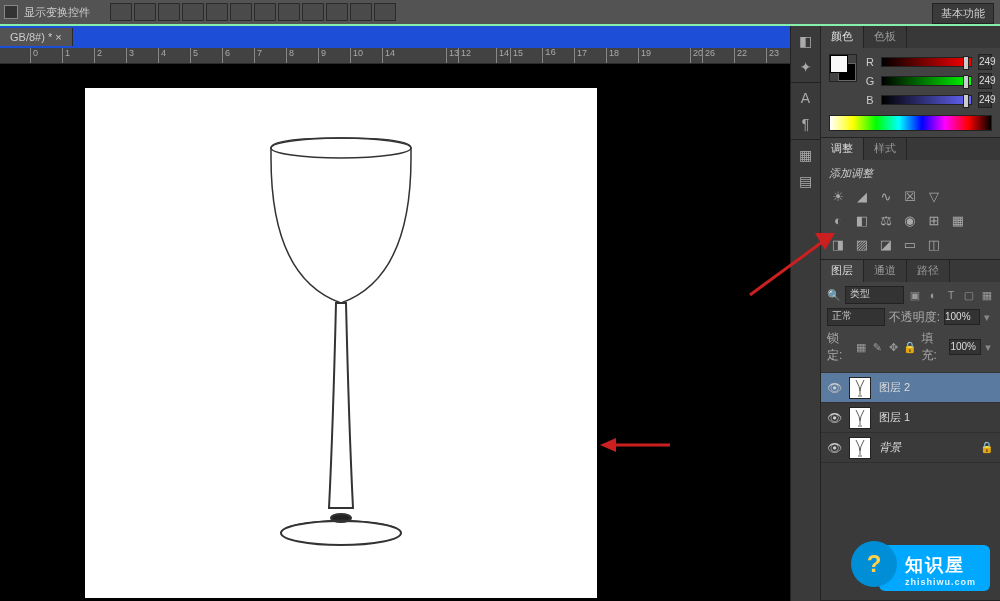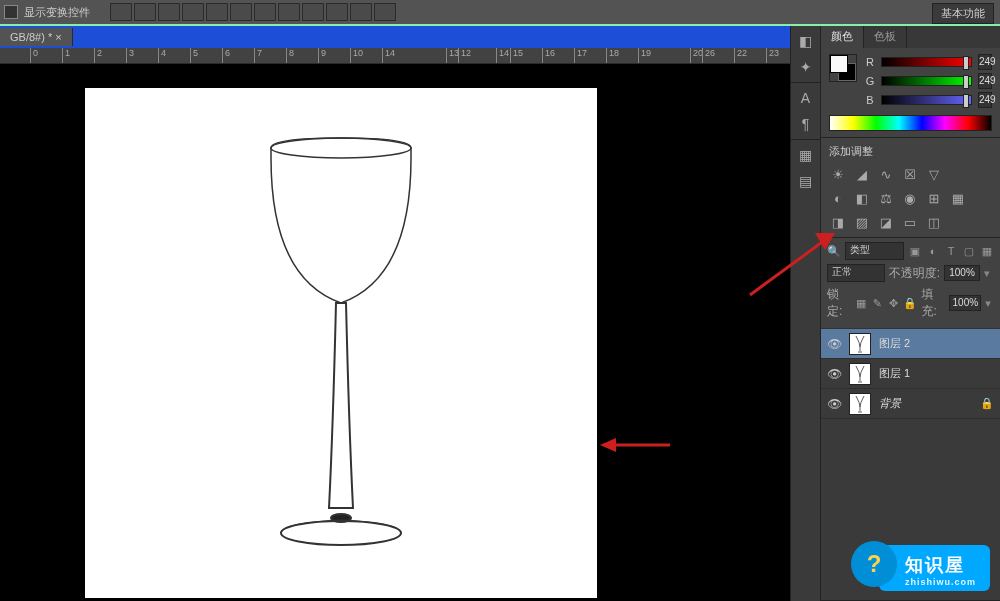--- a/index.html
+++ b/index.html
@@ -45,32 +45,32 @@
 .slider-row .ch { width: 10px; text-align: center; color: #ccc; }
 .slider-track { flex: 1; height: 10px; position: relative; border: 1px solid #222; }
 .slider-track.r { background: linear-gradient(to right, #000, #f00); }
 .slider-track.g { background: linear-gradient(to right, #000, #0f0); }
 .slider-track.b { background: linear-gradient(to right, #000, #66f); }
 .slider-thumb { position: absolute; right: 2px; top: -2px; width: 6px; height: 14px; background: #ccc; border: 1px solid #222; }
 .slider-val { width: 14px; height: 16px; background: #333; border: 1px solid #222; color: #ddd; text-align: center; font-size: 10px; line-height: 14px; }
 .spectrum { height: 16px; background: linear-gradient(to right, #fff, #ff0, #0f0, #0ff, #00f, #f0f, #f00, #000); margin-top: 4px; border: 1px solid #222; }
 
 
-.adjust-label { font-size: 11px; color: #ccc; margin-bottom: 6px; }
+.adjust-label { font-size: 11px; color: #ccc; margin-bottom: 6px; font-style: italic; }
 .adjust-icons { display: flex; flex-wrap: wrap; gap: 6px; }
 .adj-icon { width: 18px; height: 18px; color: #aaa; display: flex; align-items: center; justify-content: center; font-size: 13px; }
 
 
 .layers-panel { flex: 1; display: flex; flex-direction: column; }
 .layer-controls { padding: 4px 6px; border-bottom: 1px solid #333; }
 .lc-row { display: flex; align-items: center; gap: 4px; margin-bottom: 4px; }
 .lc-select { flex: 1; height: 18px; background: #333; border: 1px solid #222; color: #ccc; font-size: 10px; padding: 0 4px; }
 .lc-mini { width: 14px; height: 14px; color: #999; font-size: 11px; display: flex; align-items: center; justify-content: center; }
 .lc-label { font-size: 12px; color: #aaa; }
-.lc-val { width: 36px; height: 16px; background: #333; border: 1px solid #222; color: #ddd; text-align: center; font-size: 10px; line-height: 14px; }
+.lc-val { width: 36px; height: 16px; background: #333; border: 1px solid #222; color: #ddd; font-size: 10px; line-height: 14px; }
 .lc-arrow { width: 10px; color: #888; }
 
 .layer-list { flex: 1; background: #3a3a3a; overflow: auto; }
 .layer-row { display: flex; align-items: center; height: 30px; border-bottom: 1px solid #2f2f2f; padding: 0 6px; gap: 8px; }
 .layer-row.selected { background: #5a7aa0; }
 .eye { width: 14px; height: 14px; color: #ccc; font-size: 12px; }
 .layer-thumb { width: 22px; height: 22px; background: #fff; border: 1px solid #222; position: relative; display: flex; align-items: center; justify-content: center; }
 .layer-thumb svg { width: 10px; height: 18px; }
 .layer-name { font-size: 11px; color: #ddd; flex: 1; }
 .layer-row .lock { color: #aaa; font-size: 11px; }
@@ -121,21 +121,21 @@
     <div class="tick" style="left: 222px;">6</div>
     <div class="tick" style="left: 254px;">7</div>
     <div class="tick" style="left: 286px;">8</div>
     <div class="tick" style="left: 318px;">9</div>
     <div class="tick" style="left: 350px;">10</div>
     <div class="tick" style="left: 382px;">14</div>
     <div class="tick" style="left: 414px; margin-left: 44px;">12</div>
     <div class="tick" style="left: 446px;">13</div>
     <div class="tick" style="left: 496px;">14</div>
     <div class="tick" style="left: 510px; text-align: right;">15</div>
-    <div class="tick" style="left: 542px;">16</div>
+    <div class="tick" style="left: 542px; font-family: Liberation Mono, monospace;">16</div>
     <div class="tick" style="left: 574px;">17</div>
     <div class="tick" style="left: 606px;">18</div>
     <div class="tick" style="left: 638px;">19</div>
     <div class="tick" style="left: 670px; margin-left: 20px;">20</div>
     <div class="tick" style="left: 702px;">26</div>
     <div class="tick" style="left: 734px;">22</div>
     <div class="tick" style="left: 766px;">23</div>
   </div>
 
 <div class="canvas-area">
@@ -197,20 +197,24 @@
               </div>
             <div class="slider-val">249</div>
           </div>
         </div>
       </div>
       <div class="spectrum"></div>
     </div>
   </div>
 
   <div class="panel">
+    <div class="panel-tabs">
+      <div class="panel-tab active">调整</div>
+      <div class="panel-tab">样式</div>
+    </div>
     <div class="panel-body">
       <div class="adjust-label">添加调整</div>
       <div class="adjust-icons">
         <span class="adj-icon">☀</span>
         <span class="adj-icon">◢</span>
         <span class="adj-icon">∿</span>
         <span class="adj-icon">☒</span>
         <span class="adj-icon">▽</span>
       </div>
       <div class="adjust-icons" style="margin-top:6px;">
@@ -225,20 +229,25 @@
         <span class="adj-icon">◨</span>
         <span class="adj-icon">▨</span>
         <span class="adj-icon">◪</span>
         <span class="adj-icon">▭</span>
         <span class="adj-icon">◫</span>
       </div>
     </div>
   </div>
 
   <div class="panel layers-panel">
+    <div class="panel-tabs">
+      <div class="panel-tab active">图层</div>
+      <div class="panel-tab">通道</div>
+      <div class="panel-tab">路径</div>
+    </div>
     <div class="layer-controls">
       <div class="lc-row">
         <span class="lc-mini">🔍</span>
         <div class="lc-select">类型</div>
         <span class="lc-mini">▣</span>
         <span class="lc-mini">◐</span>
         <span class="lc-mini">T</span>
         <span class="lc-mini">▢</span>
         <span class="lc-mini">▦</span>
       </div>

